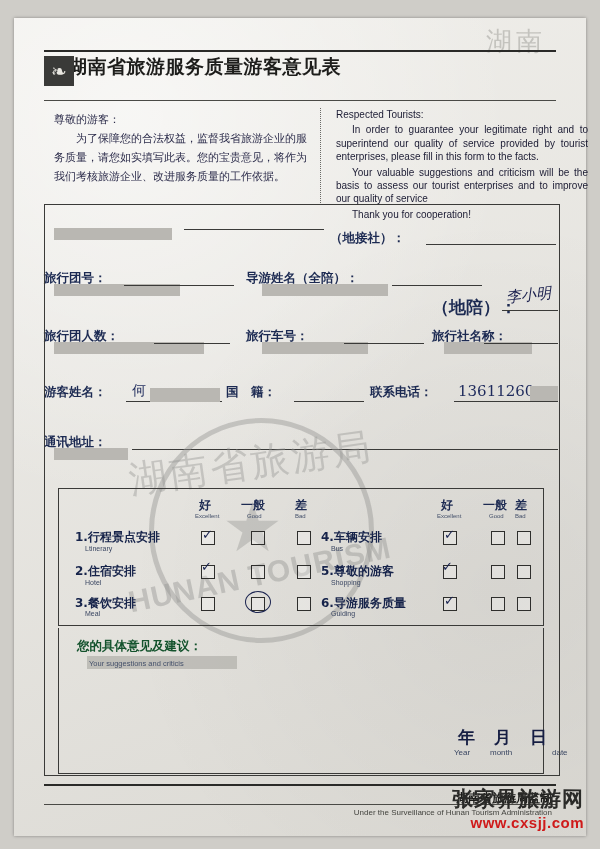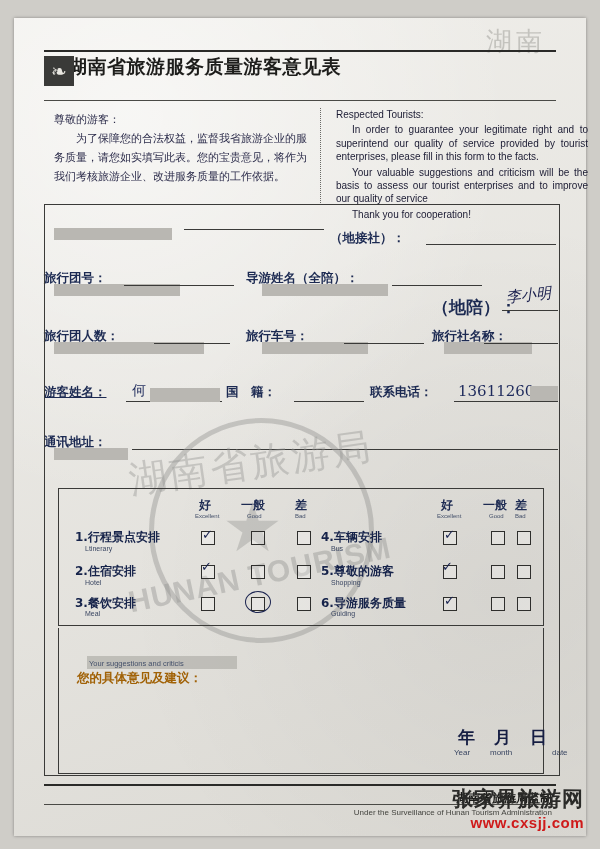--- a/index.html
+++ b/index.html
@@ -238,22 +238,21 @@
     border: 1px solid #3a3a38;
     border-top: none;
   }
   #sugg-cn {
     position: absolute;
     left: 18px;
     top: 10px;
     font-family: Liberation Sans, sans-serif;
     font-size: 12.5px;
     font-weight: bold;
-    color: #a16207;
-    margin-top: 32px;
+    color: #14532d;
   }
   #sugg-en {
     position: absolute;
     left: 30px;
     top: 31px;
     font-size: 7.5px;
     color: #44506a;
   }
   #sugg-redact {
     position: absolute;
@@ -424,21 +423,21 @@
     <div class="lbl" style="left:232px; top:310px;">旅行车号：</div>
     <div class="lbl-en" style="left:250px; top:327px;">Number of the bus</div>
     <div class="redact" style="left:248px; top:324px; width:106px; height:12px;"></div>
     <div class="rule" style="left:330px; top:325px; width:80px;"></div>
 
     <div class="lbl" style="left:418px; top:310px;">旅行社名称：</div>
     <div class="lbl-en" style="left:432px; top:327px;">Name of the driver</div>
     <div class="redact" style="left:430px; top:324px; width:88px; height:12px;"></div>
     <div class="rule" style="left:470px; top:325px; width:74px;"></div>
 
-    <div class="lbl" style="left:30px; top:366px;text-decoration:underline;">游客姓名：</div>
+    <div class="lbl" style="left:30px; top:366px;">游客姓名：</div>
     <div class="hand" style="left:118px; top:364px;">何</div>
     <div class="rule" style="left:112px; top:383px; width:96px;"></div>
     <div class="redact" style="left:136px; top:370px; width:70px; height:14px;"></div>
 
     <div class="lbl" style="left:212px; top:366px;">国　籍：</div>
     <div class="rule" style="left:280px; top:383px; width:70px;"></div>
 
     <div class="lbl" style="left:356px; top:366px;">联系电话：</div>
     <div class="hand" style="left:444px; top:364px; font-size:15px;">13611260</div>
     <div class="rule" style="left:440px; top:383px; width:104px;"></div>

